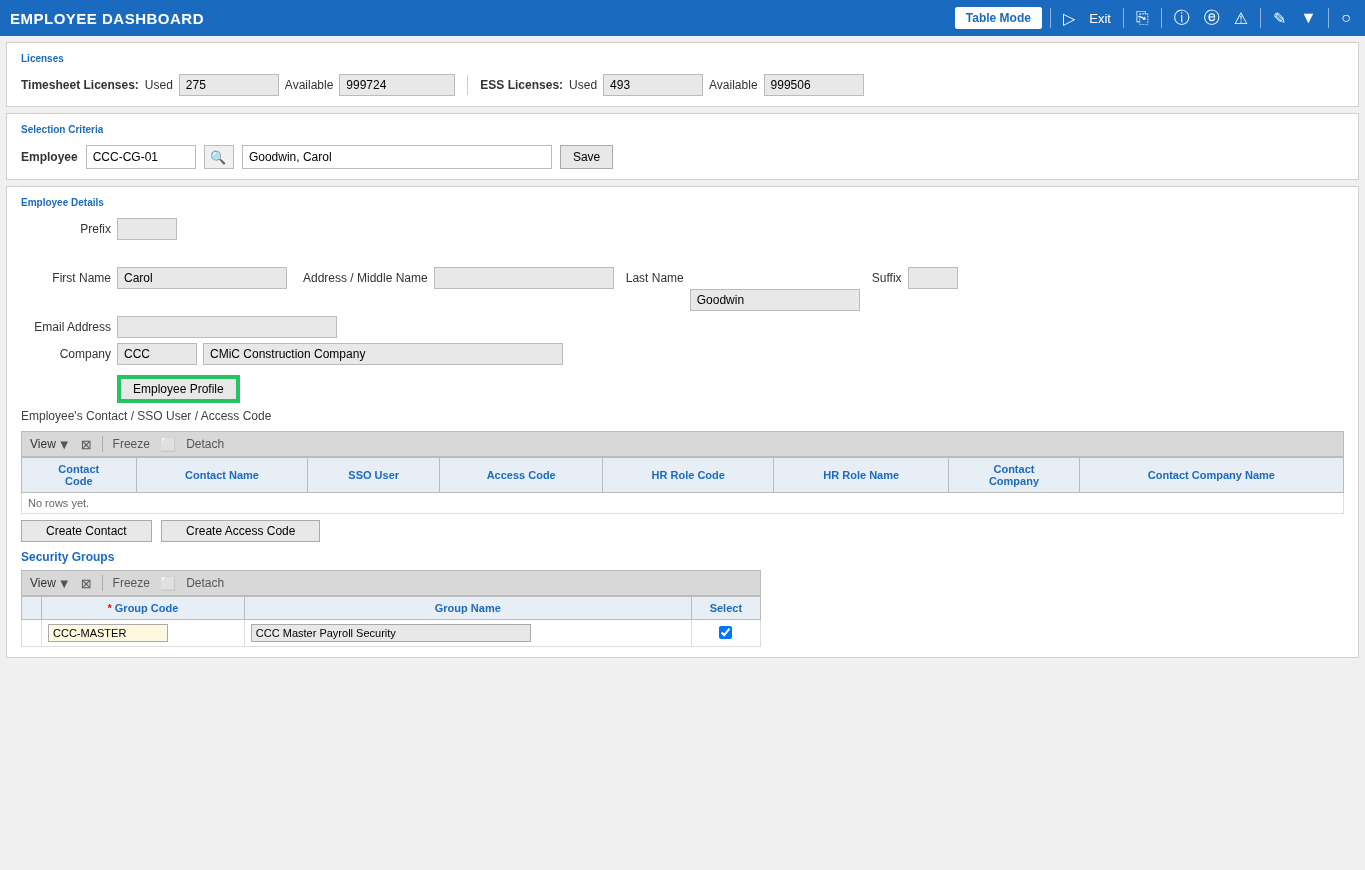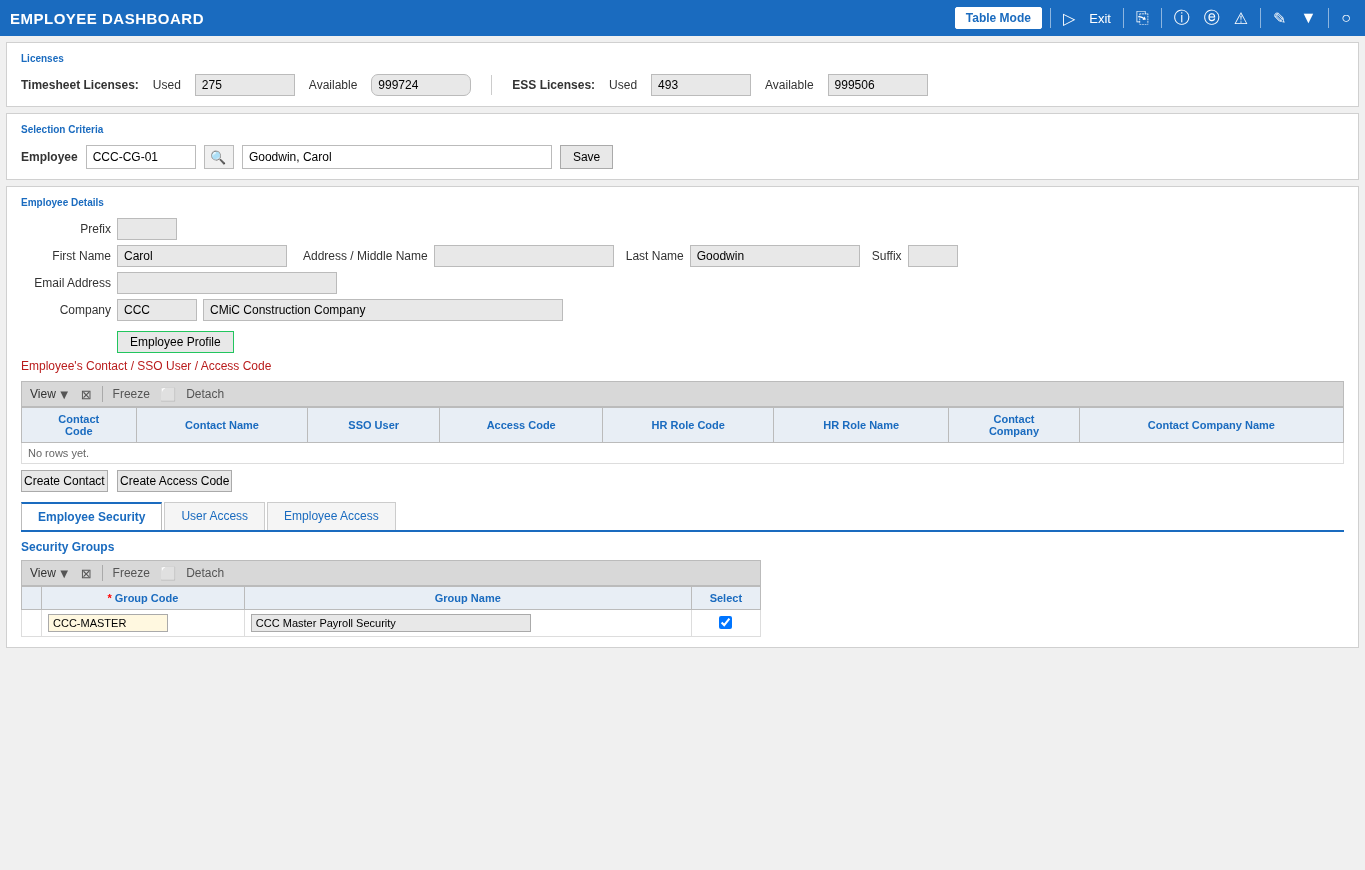--- a/index.html
+++ b/index.html
@@ -59,21 +59,21 @@
       color: #1a6bbf;
       font-size: 10px;
       font-weight: bold;
       margin-bottom: 10px;
     }
 
     
     .licenses-row {
       display: flex;
       align-items: center;
-      gap: 14px;
+      gap: 6px;
       flex-wrap: wrap;
     }
     .licenses-row label {
       font-weight: bold;
       font-size: 12px;
     }
     .licenses-input {
       border: 1px solid #bbb;
       background: #e8e8e8;
       padding: 2px 6px;
@@ -133,45 +133,45 @@
     .details-input {
       border: 1px solid #bbb;
       background: #e8e8e8;
       padding: 2px 6px;
       height: 22px;
       font-size: 12px;
     }
     .details-input-sm { width: 60px; }
     .details-input-name { width: 170px; }
     .details-input-midle { width: 180px; }
-    .details-input-last { width: 170px; }
+    .details-input-last { width: 170px; margin-top: 44px; }
     .details-input-suffix { width: 50px; }
     .details-input-status-code { width: 50px; }
     .details-input-status-txt { width: 130px; }
     .details-input-paygrp { width: 55px; }
     .details-input-paydesc { width: 370px; }
     .details-input-email { width: 220px; }
     .details-input-company-code { width: 80px; }
     .details-input-company-name { width: 360px; }
 
     .emp-profile-btn {
       background: #e8e8e8;
-      border: 1px solid #22c55e;
+      border: 4px solid #22c55e;
       padding: 3px 12px;
       cursor: pointer;
       font-size: 12px;
       margin-left: 96px;
       margin-top: 4px;
     }
 
     .link-row {
       margin-top: 6px;
     }
     .blue-link {
-      color: #b91c1c;
+      color: #404040;
       text-decoration: none;
       cursor: pointer;
       font-size: 12px;
     }
 
     
     .table-toolbar {
       background: #d8d8d8;
       border: 1px solid #bbb;
       display: flex;
@@ -228,21 +228,21 @@
       font-size: 11px;
     }
     .no-rows {
       font-size: 12px;
       color: #666;
       padding: 4px 4px;
     }
     .action-btn {
       background: #e8e8e8;
       border: 1px solid #aaa;
-      padding: 3px 2px;
+      padding: 3px 24px;
       cursor: pointer;
       font-size: 12px;
       margin-right: 6px;
     }
     .action-btns-row {
       margin-top: 6px;
     }
 
     
     .tabs-container {
@@ -349,21 +349,21 @@
   </div>
 </div>
 
 <div class="section">
   <div class="section-title">Licenses</div>
   <div class="licenses-row">
     <label>Timesheet Licenses:</label>
     <span>Used</span>
     <input class="licenses-input" type="text" readonly="" value="275" style="">
     <span>Available</span>
-    <input class="licenses-input" type="text" readonly="" style="width: 100px; border-radius: 7px;" value="999724">
+    <input class="licenses-input" type="text" readonly="" style="width: 116px;" value="999724">
     <div class="licenses-sep"></div>
     <label>ESS Licenses:</label>
     <span>Used</span>
     <input class="licenses-input" type="text" readonly="" value="493" style="">
     <span>Available</span>
     <input class="licenses-input" type="text" readonly="" style="width: 100px;" value="999506">
   </div>
 </div>
 
 <div class="section">
@@ -446,31 +446,20 @@
         <td colspan="8" class="no-rows">No rows yet.</td>
       </tr>
     </tbody>
   </table>
 
   <div class="action-btns-row">
     <button class="action-btn">Create Contact</button>
     <button class="action-btn">Create Access Code</button>
   </div>
 
-  <div class="tabs-container">
-    <div class="tab active">
-      <span>Employee Security</span>
-    </div>
-    <div class="tab">
-      <span>User Access</span>
-    </div>
-    <div class="tab">
-      <span>Employee Access</span>
-    </div>
-  </div>
 
   <div class="security-groups-title">Security Groups</div>
 
   <div class="table-toolbar" style="width:740px;">
     <div class="toolbar-view">
       <span class="toolbar-text">View</span>
       <span class="toolbar-icon">▼</span>
     </div>
     <span class="toolbar-icon">⊠</span>
     <div class="toolbar-divider"></div>

